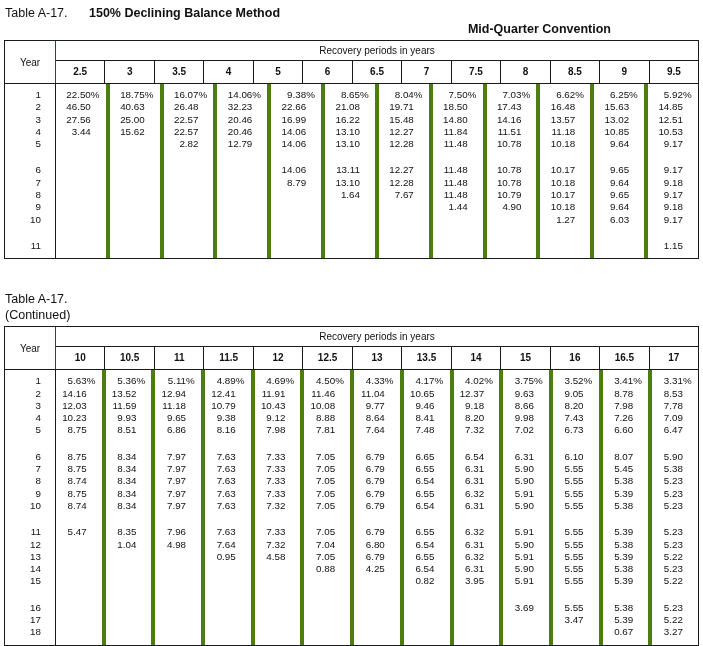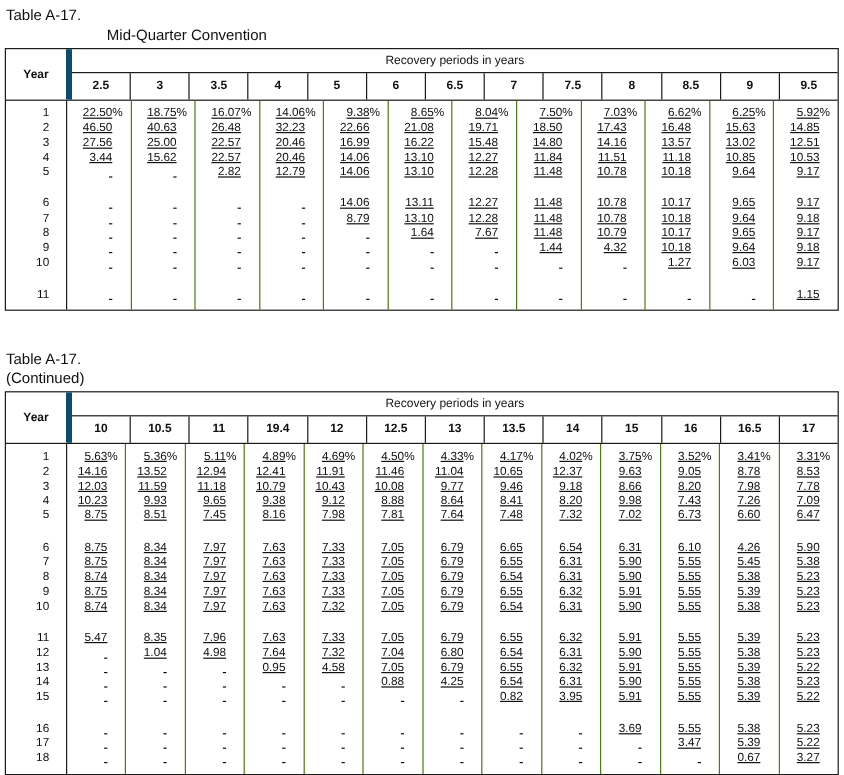--- a/index.html
+++ b/index.html
@@ -9,74 +9,75 @@
     font-family: "Liberation Sans", "DejaVu Sans", sans-serif;
     color: #111111;
   }
   .page { width: 611px; height: 646px; position: relative; }
 
   
   .caption { margin-left: 5px; font-size: 12.5px; line-height: 15.5px; }
   .caption-row { display: flex; }
   .tbl-label { width: 84px; flex: 0 0 84px; }
   .tbl-title { font-weight: bold; }
-  .title-cont { margin-left: 84px; font-weight: normal; }
+  .title-cont { margin-left: 43px; font-weight: bold; text-align: right; }
   .continued { }
   .caption-top { padding-top: 6px; }
   .caption-mid { margin-top: 33px; margin-bottom: 3px; }
 
   
   .dep-table {
     width: 695px; margin-left: 4px; margin-top: 3px;
     border: 1px solid #1a1a1a; background: #fff;
   }
 
   
   .thead { display: flex; border-bottom: 1px solid #1a1a1a; }
   .year-head {
     width: 50px; flex: 0 0 50px;
     display: flex; align-items: center; justify-content: center;
-    font-weight: bold; font-size: 10px;
+    font-weight: normal; font-size: 10px;
   }
-  .head-right { flex: 1; border-left: 5px solid #0c4a6e; }
+  .head-right { flex: 1; border-left: 1px solid #0c4a6e; }
   .group-label {
     height: 20px; line-height: 20px; text-align: center;
     font-size: 10px; border-bottom: 1px solid #1a1a1a;
   }
   .period-row { display: flex; height: 22px; }
   .period-cell {
     flex: 1; text-align: center; font-weight: bold;
     font-size: 10px; line-height: 22px;
   }
   .period-cell + .period-cell { border-left: 1px solid #1a1a1a; }
 
   
   .tbody { display: flex; }
   .ycol { width: 50px; flex: 0 0 50px; padding-top: 5px; padding-bottom: 6px; }
-  .data-wrap { flex: 1; border-left: 1px solid #1a1a1a; display: flex; text-decoration: underline; }
+  .data-wrap { flex: 1; border-left: 1px solid #1a1a1a; display: flex; }
   .col { flex: 1; padding-top: 5px; padding-bottom: 6px; }
-  .col + .col { border-left: 1px solid #4d7c0f; }
+  .col + .col { border-left: 4px solid #4d7c0f; }
 
   .cell {
     height: 12.3px; line-height: 12.3px; font-size: 9.8px;
     text-align: right; padding-right: 15px; white-space: nowrap;
     overflow: visible;
   }
   .ycell { padding-right: 14px; }
   .gap { height: 14px; }
   .pct { display: inline-block; width: 0; white-space: pre; }
 </style>
 </head>
 <body>
 
 <div class="page">
 
   <div class="caption caption-top">
     <div class="caption-row">
       <span class="tbl-label">Table A-17.</span>
+      <span class="tbl-title">150% Declining Balance Method</span>
     </div>
     <div class="title-cont">Mid-Quarter Convention</div>
   </div>
 
   <div class="dep-table" id="table1">
     <div class="thead">
       <div class="year-head">Year</div>
       <div class="head-right">
         <div class="group-label">Recovery periods in years</div>
         <div class="period-row">
@@ -236,21 +237,21 @@
           <div class="col">
             <div class="cell">7.03<span class="pct">%</span></div>
             <div class="cell">17.43</div>
             <div class="cell">14.16</div>
             <div class="cell">11.51</div>
             <div class="cell">10.78</div>
             <div class="gap"></div>
             <div class="cell">10.78</div>
             <div class="cell">10.78</div>
             <div class="cell">10.79</div>
-            <div class="cell">4.32</div>
+            <div class="cell">4.90</div>
             <div class="cell">&nbsp;</div>
             <div class="gap"></div>
             <div class="cell">&nbsp;</div>
           </div>
           <div class="col">
             <div class="cell">6.62<span class="pct">%</span></div>
             <div class="cell">16.48</div>
             <div class="cell">13.57</div>
             <div class="cell">11.18</div>
             <div class="cell">10.18</div>
@@ -306,21 +307,21 @@
 
   <div class="dep-table" id="table2">
     <div class="thead">
       <div class="year-head">Year</div>
       <div class="head-right">
         <div class="group-label">Recovery periods in years</div>
         <div class="period-row">
             <div class="period-cell">10</div>
             <div class="period-cell">10.5</div>
             <div class="period-cell">11</div>
-            <div class="period-cell">19.4</div>
+            <div class="period-cell">11.5</div>
             <div class="period-cell">12</div>
             <div class="period-cell">12.5</div>
             <div class="period-cell">13</div>
             <div class="period-cell">13.5</div>
             <div class="period-cell">14</div>
             <div class="period-cell">15</div>
             <div class="period-cell">16</div>
             <div class="period-cell">16.5</div>
             <div class="period-cell">17</div>
           </div>
@@ -395,21 +396,21 @@
             <div class="gap"></div>
             <div class="cell">&nbsp;</div>
             <div class="cell">&nbsp;</div>
             <div class="cell">&nbsp;</div>
           </div>
           <div class="col">
             <div class="cell">5.11<span class="pct">%</span></div>
             <div class="cell">12.94</div>
             <div class="cell">11.18</div>
             <div class="cell">9.65</div>
-            <div class="cell">7.45</div>
+            <div class="cell">6.86</div>
             <div class="gap"></div>
             <div class="cell">7.97</div>
             <div class="cell">7.97</div>
             <div class="cell">7.97</div>
             <div class="cell">7.97</div>
             <div class="cell">7.97</div>
             <div class="gap"></div>
             <div class="cell">7.96</div>
             <div class="cell">4.98</div>
             <div class="cell">&nbsp;</div>
@@ -604,21 +605,21 @@
             <div class="cell">3.47</div>
             <div class="cell">&nbsp;</div>
           </div>
           <div class="col">
             <div class="cell">3.41<span class="pct">%</span></div>
             <div class="cell">8.78</div>
             <div class="cell">7.98</div>
             <div class="cell">7.26</div>
             <div class="cell">6.60</div>
             <div class="gap"></div>
-            <div class="cell">4.26</div>
+            <div class="cell">8.07</div>
             <div class="cell">5.45</div>
             <div class="cell">5.38</div>
             <div class="cell">5.39</div>
             <div class="cell">5.38</div>
             <div class="gap"></div>
             <div class="cell">5.39</div>
             <div class="cell">5.38</div>
             <div class="cell">5.39</div>
             <div class="cell">5.38</div>
             <div class="cell">5.39</div>

